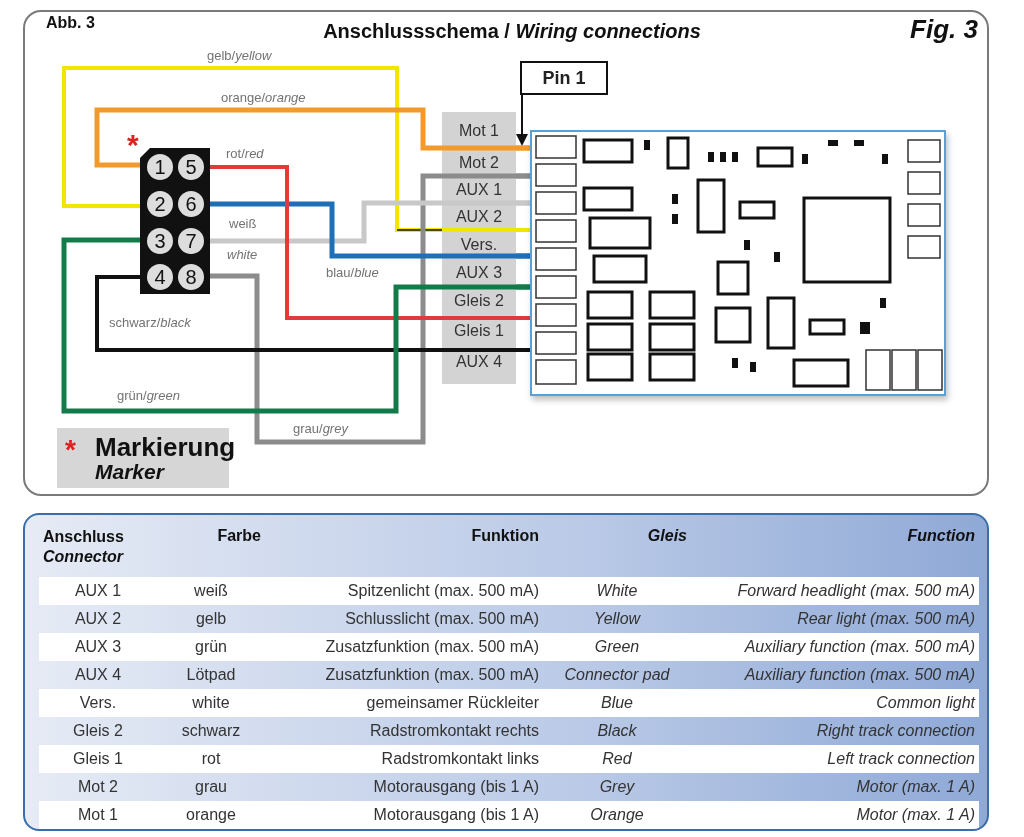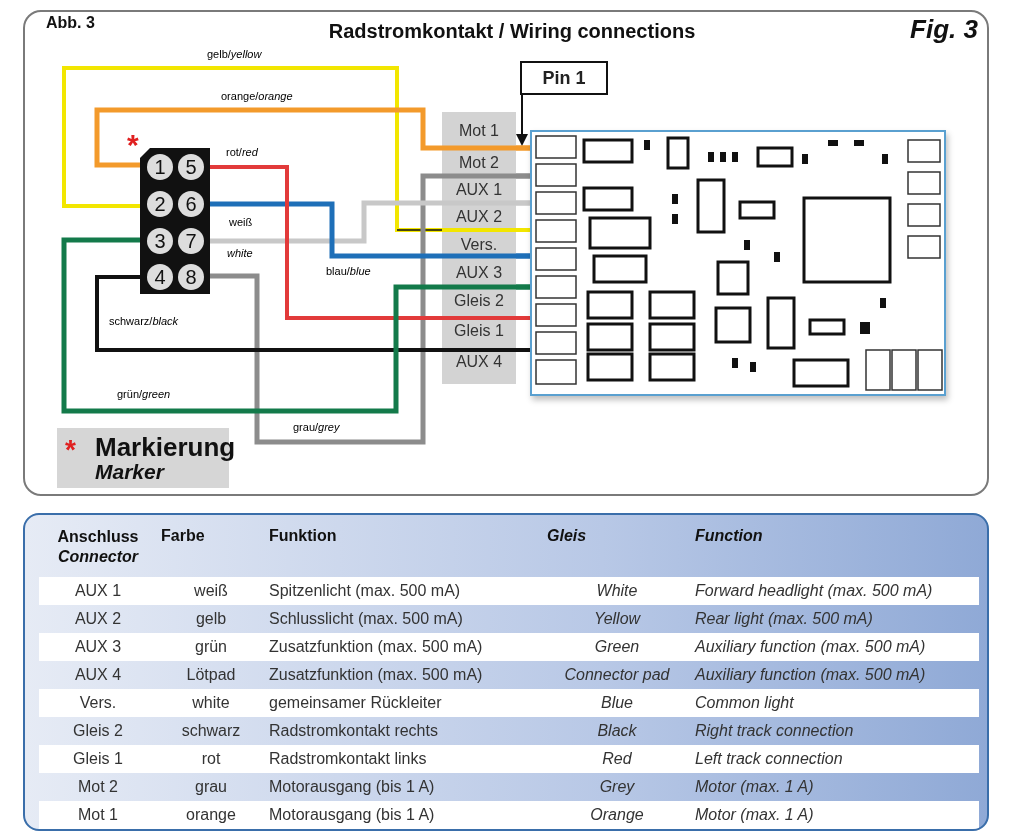--- a/index.html
+++ b/index.html
@@ -1,56 +1,56 @@
 <!DOCTYPE html>
 <html><head>
 <meta charset="utf-8">
 <style>
   html,body{margin:0;padding:0;background:#ffffff;}
   body{width:1024px;height:837px;position:relative;overflow:hidden;font-family:"Liberation Sans",sans-serif;color:#222;}
   .fig-frame{position:absolute;left:23px;top:10px;width:966px;height:486px;border:2px solid #7a7a7a;border-radius:18px;background:#fff;box-sizing:border-box;}
   .abb-label{position:absolute;left:46px;top:14px;font-size:16px;font-weight:bold;color:#111;}
   .fig-label{position:absolute;right:46px;top:14px;font-size:26px;font-weight:bold;font-style:italic;color:#111;}
   .title{position:absolute;left:0;width:1024px;top:20px;text-align:center;font-size:20px;font-weight:bold;color:#111;}
-  .title .en{}
+  .title .en{font-style:italic;}
   svg.diagram{position:absolute;left:0;top:0;width:1024px;height:500px;}
-  .wire-label{position:absolute;font-size:11px;color:#000000;white-space:nowrap;}
+  .wire-label{position:absolute;font-size:13px;color:#737373;white-space:nowrap;}
   .wire-label .en{font-style:italic;}
   .pin-box{position:absolute;left:520px;top:61px;width:88px;height:34px;border:2px solid #111;box-sizing:border-box;background:#fff;text-align:center;font-size:18px;font-weight:bold;line-height:30px;}
   .pin-labels{position:absolute;left:442px;top:112px;width:74px;height:272px;background:#d3d3d3;}
   .pin-label{position:absolute;left:0;width:74px;text-align:center;font-size:16px;color:#333;}
   .connector{position:absolute;left:140px;top:148px;width:70px;height:146px;background:#111;clip-path:polygon(10px 0,100% 0,100% 100%,0 100%,0 10px);}
   .pin{position:absolute;width:26px;height:26px;border-radius:50%;background:#ddd;font-size:20px;line-height:26px;text-align:center;color:#111;font-weight:normal;}
   .star{position:absolute;left:127px;top:128px;font-size:30px;color:#e02020;font-weight:bold;}
   .marker-box{position:absolute;left:57px;top:428px;width:172px;height:60px;background:#d6d6d6;}
   .marker-star{position:absolute;left:8px;top:6px;font-size:28px;color:#e02020;font-weight:bold;}
   .marker-de{position:absolute;left:38px;top:4px;font-size:26px;font-weight:bold;color:#111;}
   .marker-en{position:absolute;left:38px;top:32px;font-size:21px;font-weight:bold;font-style:italic;color:#111;}
   .pcb{position:absolute;left:530px;top:130px;width:412px;height:262px;border:2px solid #5aa0d0;background:#fff;box-shadow:2px 4px 6px rgba(0,0,0,0.25);}
   .table-frame{position:absolute;left:23px;top:513px;width:966px;height:318px;border:2px solid #3a6eaa;border-radius:16px;box-sizing:border-box;background:linear-gradient(to right,#e6ebf5 0%,#b8c8e6 60%,#8fa9d6 100%);overflow:hidden;}
   table.conn{position:absolute;left:14px;top:6px;width:940px;border-collapse:collapse;}
-  table.conn th{font-size:16px;font-weight:bold;color:#111;text-align:left;vertical-align:top;padding:6px 4px 0 4px;height:50px;}
-  table.conn th.left{text-align:center;}
+  table.conn th{font-size:16px;font-weight:bold;color:#111;text-align:right;vertical-align:top;padding:6px 4px 0 4px;height:50px;}
+  table.conn th.left{text-align:left;}
   table.conn td{font-size:16px;color:#333;height:28px;padding:0 4px;white-space:nowrap;}
   table.conn tr.white td{background:#fff;}
   table.conn tr.shade td{background:transparent;}
   td.c-conn{text-align:center;width:110px;}
   td.c-farbe{text-align:center;width:100px;}
-  td.c-funk{text-align:left;width:270px;}
+  td.c-funk{text-align:right;width:270px;}
   td.c-colour{text-align:center;font-style:italic;width:140px;}
-  td.c-func{text-align:left;font-style:italic;}
+  td.c-func{text-align:right;font-style:italic;}
   .it{font-style:italic;}
 </style>
 </head>
 <body>
 
 <div class="fig-frame"></div>
 <div class="abb-label">Abb. 3</div>
 <div class="fig-label">Fig. 3</div>
-<div class="title"><span>Radstromkontakt / </span><span class="en">Wiring connections</span></div>
+<div class="title"><span>Anschlussschema / </span><span class="en">Wiring connections</span></div>
 
 <svg class="diagram" viewBox="0 0 1024 500">
 
   <polyline class="w" points="148,206 64,206 64,68 397,68 397,230 536,230" fill="none" stroke-width="4" stroke="#f2e600"></polyline>
   <line x1="397" y1="230" x2="536" y2="230" stroke="#111" stroke-width="1.5"></line>
 
   <polyline class="w" points="148,165 97,165 97,110 423,110 423,148 536,148" fill="none" stroke-width="5" stroke="#f39a2b"></polyline>
 
   <polyline class="w" points="210,276 257,276 257,442 423,442 423,176 536,176" fill="none" stroke-width="5" stroke="#8c8c8c"></polyline>
 

